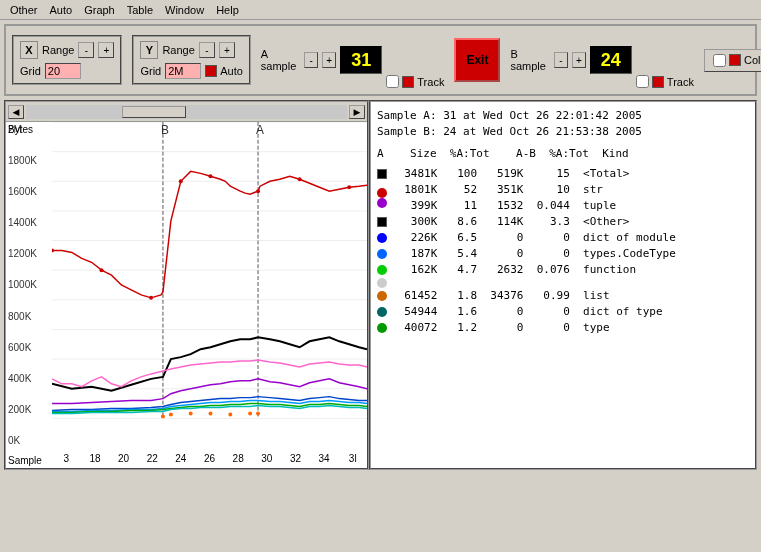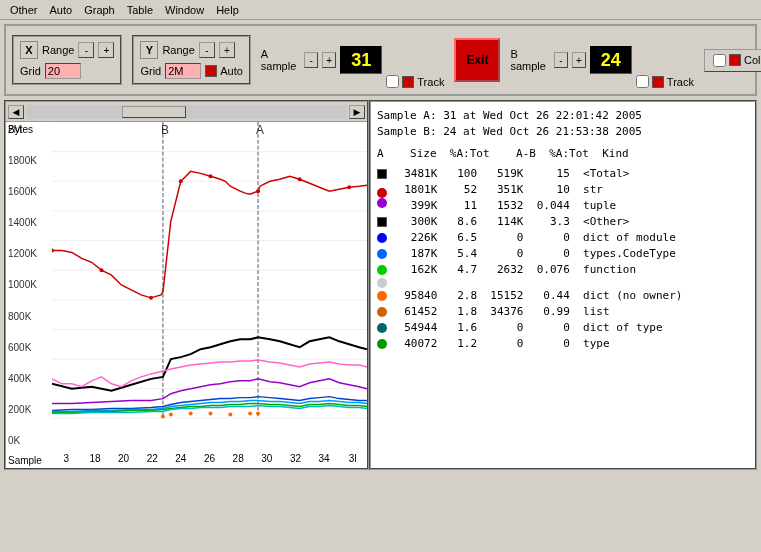--- a/index.html
+++ b/index.html
@@ -505,20 +505,19 @@
     <div style="height:4px;"></div>
     <div id="info-rows">
         <div style="display: flex; align-items: center; font-family: monospace; font-size: 11px; line-height: 16px; white-space: pre;"><span style="display: inline-block; width: 10px; height: 10px; background: rgb(0, 0, 0); border: 1px solid rgb(85, 85, 85); margin-right: 4px; flex-shrink: 0;"></span><span>  3481K   100   519K     15  &lt;Total&gt;</span></div>
         <div style="display: flex; align-items: flex-end; font-family: monospace; font-size: 11px; line-height: 16px; white-space: pre;"><span style="display: inline-block; width: 10px; height: 10px; border-radius: 50%; background: rgb(204, 0, 0); margin-right: 4px; flex-shrink: 0;"></span><span>  1801K    52   351K     10  str</span></div>
         <div style="display: flex; align-items: flex-start; font-family: monospace; font-size: 11px; line-height: 16px; white-space: pre;"><span style="display: inline-block; width: 10px; height: 10px; border-radius: 50%; background: rgb(153, 0, 204); margin-right: 4px; flex-shrink: 0;"></span><span>   399K    11   1532  0.044  tuple</span></div>
         <div style="display: flex; align-items: center; font-family: monospace; font-size: 11px; line-height: 16px; white-space: pre;"><span style="display: inline-block; width: 10px; height: 10px; background: rgb(0, 0, 0); border: 1px solid rgb(85, 85, 85); margin-right: 4px; flex-shrink: 0;"></span><span>   300K   8.6   114K    3.3  &lt;Other&gt;</span></div>
         <div style="display: flex; align-items: center; font-family: monospace; font-size: 11px; line-height: 16px; white-space: pre;"><span style="display: inline-block; width: 10px; height: 10px; border-radius: 50%; background: rgb(0, 0, 255); margin-right: 4px; flex-shrink: 0;"></span><span>   226K   6.5      0      0  dict of module</span></div>
         <div style="display: flex; align-items: center; font-family: monospace; font-size: 11px; line-height: 16px; white-space: pre;"><span style="display: inline-block; width: 10px; height: 10px; border-radius: 50%; background: rgb(0, 102, 255); margin-right: 4px; flex-shrink: 0;"></span><span>   187K   5.4      0      0  types.CodeType</span></div>
         <div style="display: flex; align-items: center; font-family: monospace; font-size: 11px; line-height: 16px; white-space: pre;"><span style="display: inline-block; width: 10px; height: 10px; border-radius: 50%; background: rgb(0, 204, 0); margin-right: 4px; flex-shrink: 0;"></span><span>   162K   4.7   2632  0.076  function</span></div>
         <div style="display: flex; align-items: center; font-family: monospace; font-size: 11px; line-height: 16px; white-space: pre;"><span style="display: inline-block; width: 10px; height: 10px; border-radius: 50%; background: rgb(204, 204, 204); margin-right: 4px; flex-shrink: 0;"></span></div>
-        <div style="display: flex; align-items: center; font-family: monospace; font-size: 11px; line-height: 16px; white-space: pre;"><span style="display: inline-block; width: 10px; height: 10px; border-radius: 50%; background: rgb(255, 102, 0); margin-right: 4px; flex-shrink: 0;"></span><span>  95840   2.8  15152   0.44  dict (no owner)</span></div>
         <div style="display: flex; align-items: center; font-family: monospace; font-size: 11px; line-height: 16px; white-space: pre;"><span style="display: inline-block; width: 10px; height: 10px; border-radius: 50%; background: rgb(204, 102, 0); margin-right: 4px; flex-shrink: 0;"></span><span>  61452   1.8  34376   0.99  list</span></div>
         <div style="display: flex; align-items: center; font-family: monospace; font-size: 11px; line-height: 16px; white-space: pre;"><span style="display: inline-block; width: 10px; height: 10px; border-radius: 50%; background: rgb(0, 102, 102); margin-right: 4px; flex-shrink: 0;"></span><span>  54944   1.6      0      0  dict of type</span></div>
         <div style="display: flex; align-items: center; font-family: monospace; font-size: 11px; line-height: 16px; white-space: pre;"><span style="display: inline-block; width: 10px; height: 10px; border-radius: 50%; background: rgb(0, 153, 0); margin-right: 4px; flex-shrink: 0;"></span><span>  40072   1.2      0      0  type</span></div>
       </div>
   </div>
 
 </div>
 
 </body></html>

